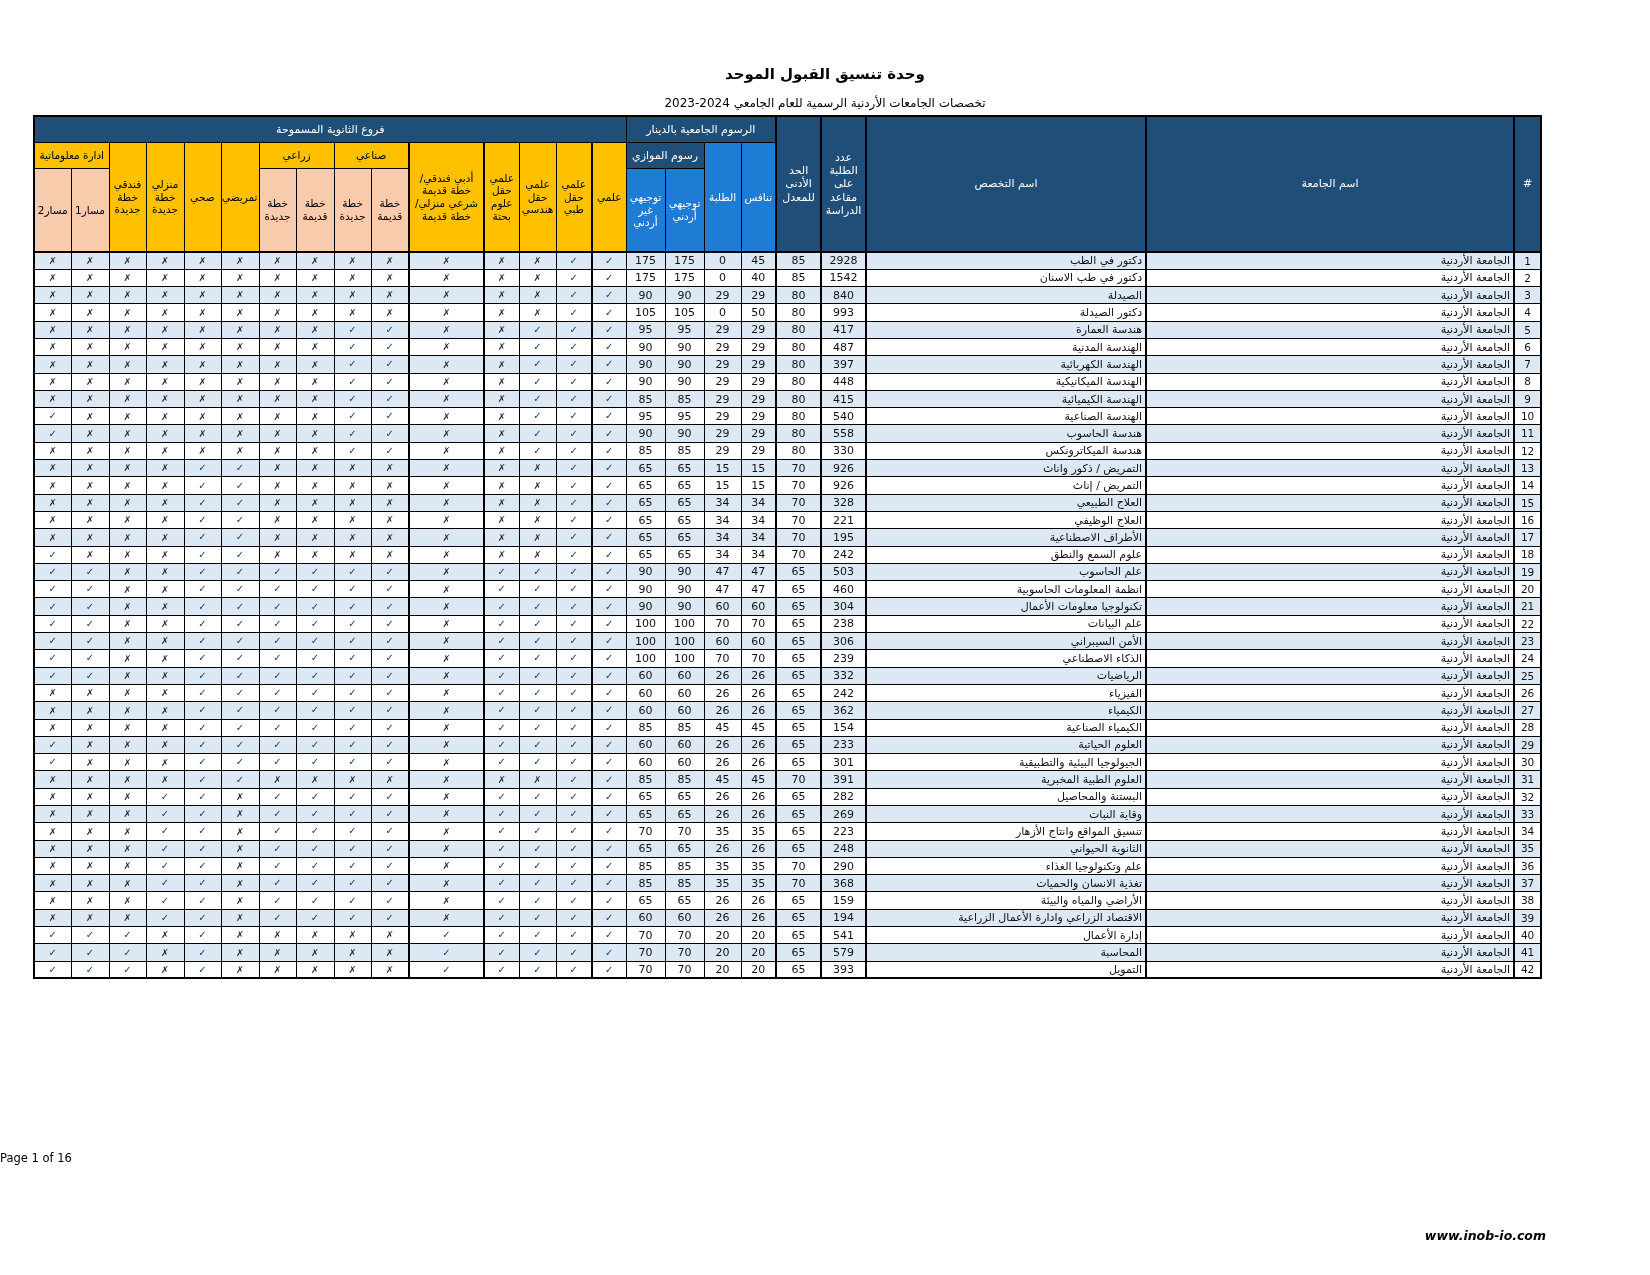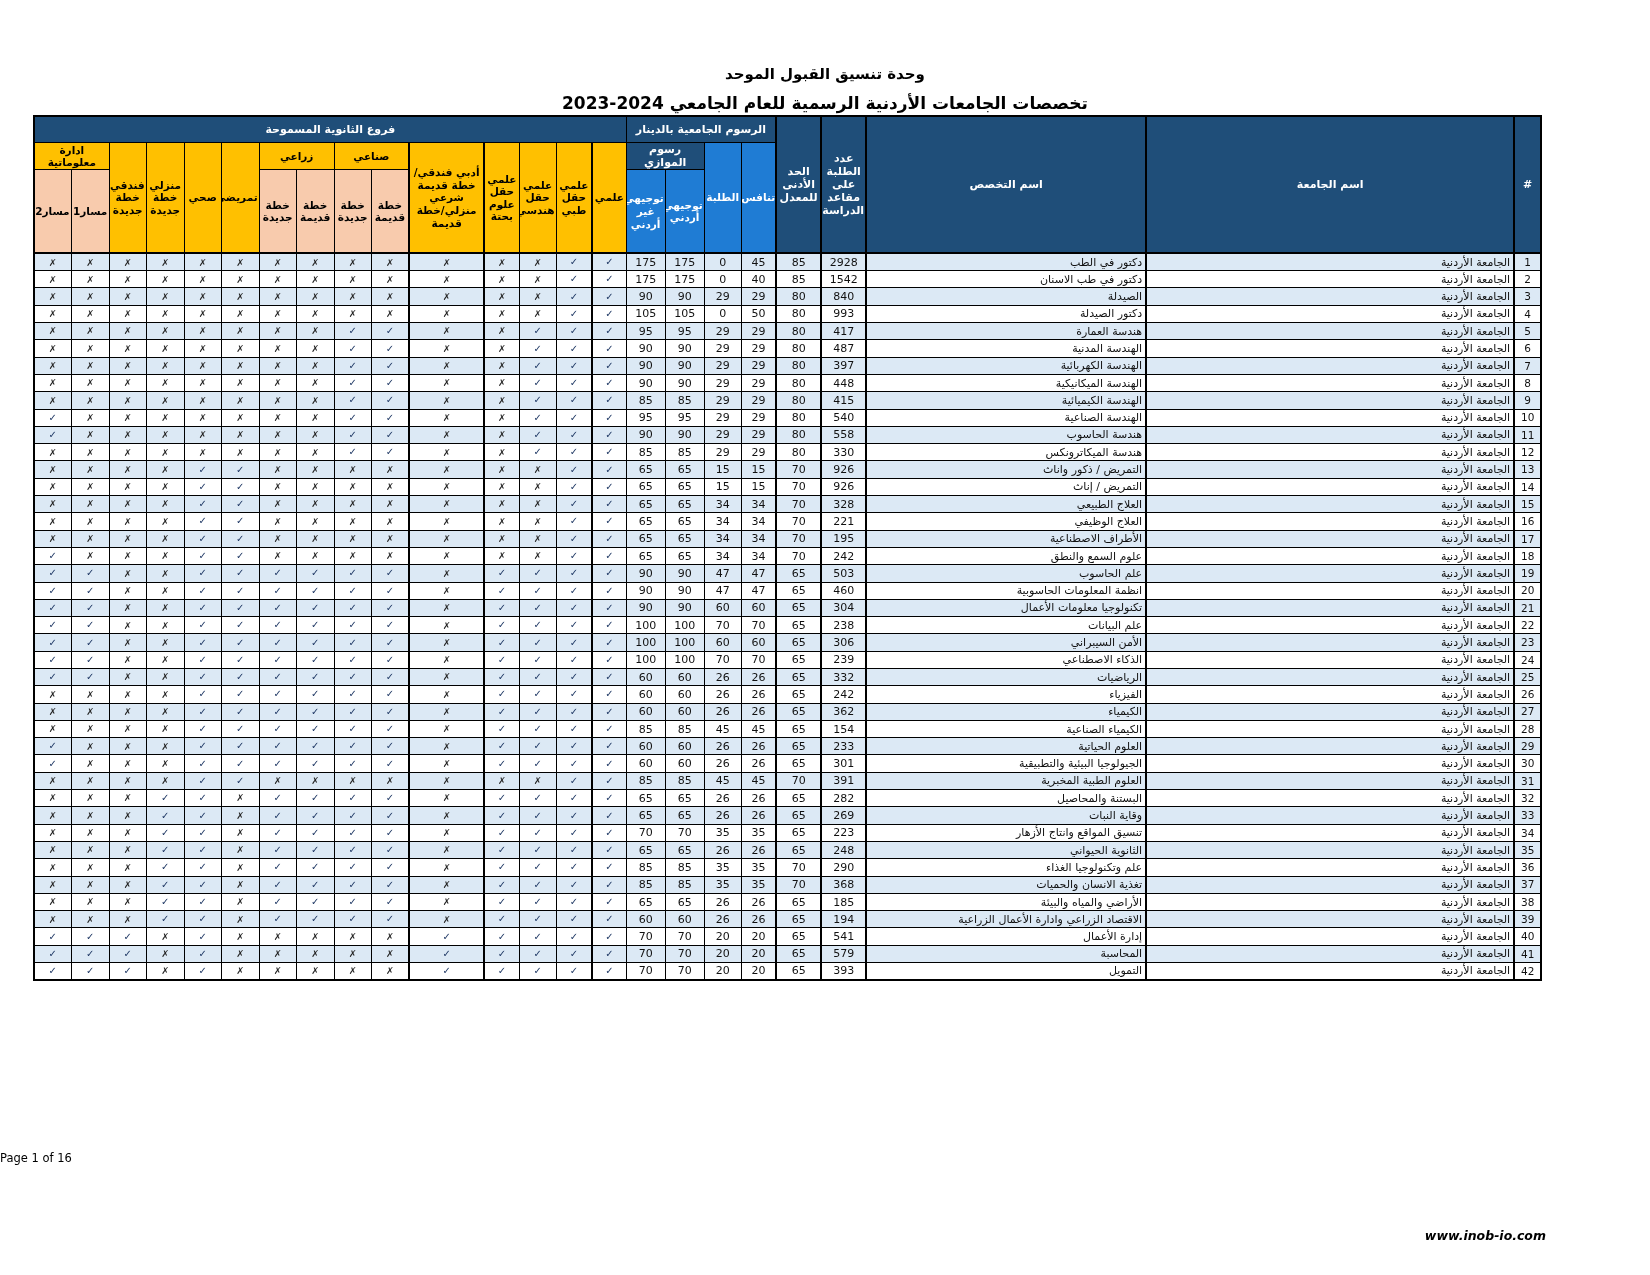--- a/index.html
+++ b/index.html
@@ -1,26 +1,26 @@
 <!DOCTYPE html>
 <html lang="ar"><head>
 <meta charset="utf-8">
 <style>
   html,body{margin:0;padding:0;background:#ffffff;}
   #page{position:relative;width:1650px;height:1275px;background:#ffffff;overflow:hidden;
         font-family:"DejaVu Sans",sans-serif;color:#111;}
   .titles{position:absolute;top:64px;left:0;width:100%;text-align:center;direction:rtl;color:#000;}
   .t1{font-size:15px;font-weight:bold;line-height:20px;}
-  .t2{font-size:17px;font-weight:bold;line-height:22px;margin-top:8px;}
+  .t2{font-size:12px;font-weight:normal;line-height:22px;margin-top:8px;}
 
   .sheet{position:absolute;top:115px;left:33px;}
   table{border-collapse:collapse;table-layout:fixed;direction:rtl;width:1507px;
         border:2px solid #000;}
   th,td{border:1px solid #000;padding:0 1px;overflow:hidden;vertical-align:middle;}
-  thead th{text-align:center;font-weight:bold;line-height:1.2;}
+  thead th{text-align:center;font-weight:normal;line-height:1.2;}
   .hr1 th{height:25px;}
   .hr2 th{height:25px;}
   .hr3 th{height:82px;}
   .hdark{background:#1F4E79;color:#fff;font-size:11px;}
   .hblue{background:#1F7CD4;color:#fff;font-size:10.5px;}
   .hgold{background:#FFC000;color:#000;font-size:10.5px;}
   .hpeach{background:#F8CBAD;color:#000;font-size:10.5px;}
 
   tr.data{height:17.3px;}
   tr.odd td{background:#DCE9F5;}
@@ -1078,21 +1078,21 @@
             <td class="c mark y">✓</td>
             <td class="c mark y">✓</td>
             <td class="c mark nn">✗</td>
             <td class="c mark nn">✗</td>
             <td class="c mark nn">✗</td>
           </tr>
           <tr class="data even">
             <td class="c num thk">38</td>
             <td class="r uni thk">الجامعة الأردنية</td>
             <td class="r maj thk">الأراضي والمياه والبيئة</td>
-            <td class="c val thk">185</td>
+            <td class="c val thk">159</td>
             <td class="c val thk">65</td>
             <td class="c val">26</td>
             <td class="c val">26</td>
             <td class="c val">65</td>
             <td class="c val">65</td>
             <td class="c mark y thkr">✓</td>
             <td class="c mark y">✓</td>
             <td class="c mark y">✓</td>
             <td class="c mark y">✓</td>
             <td class="c mark nn thk">✗</td>

